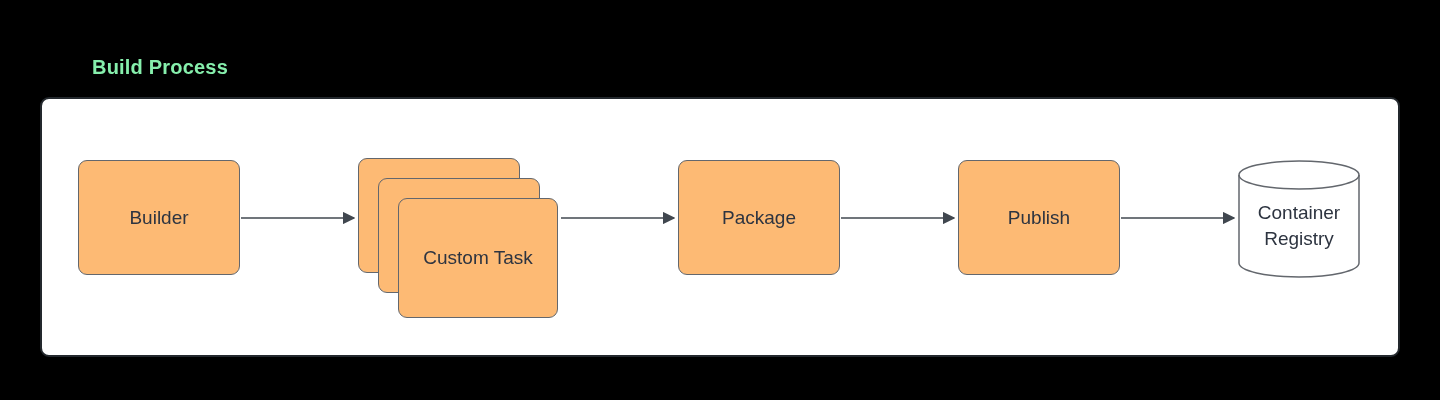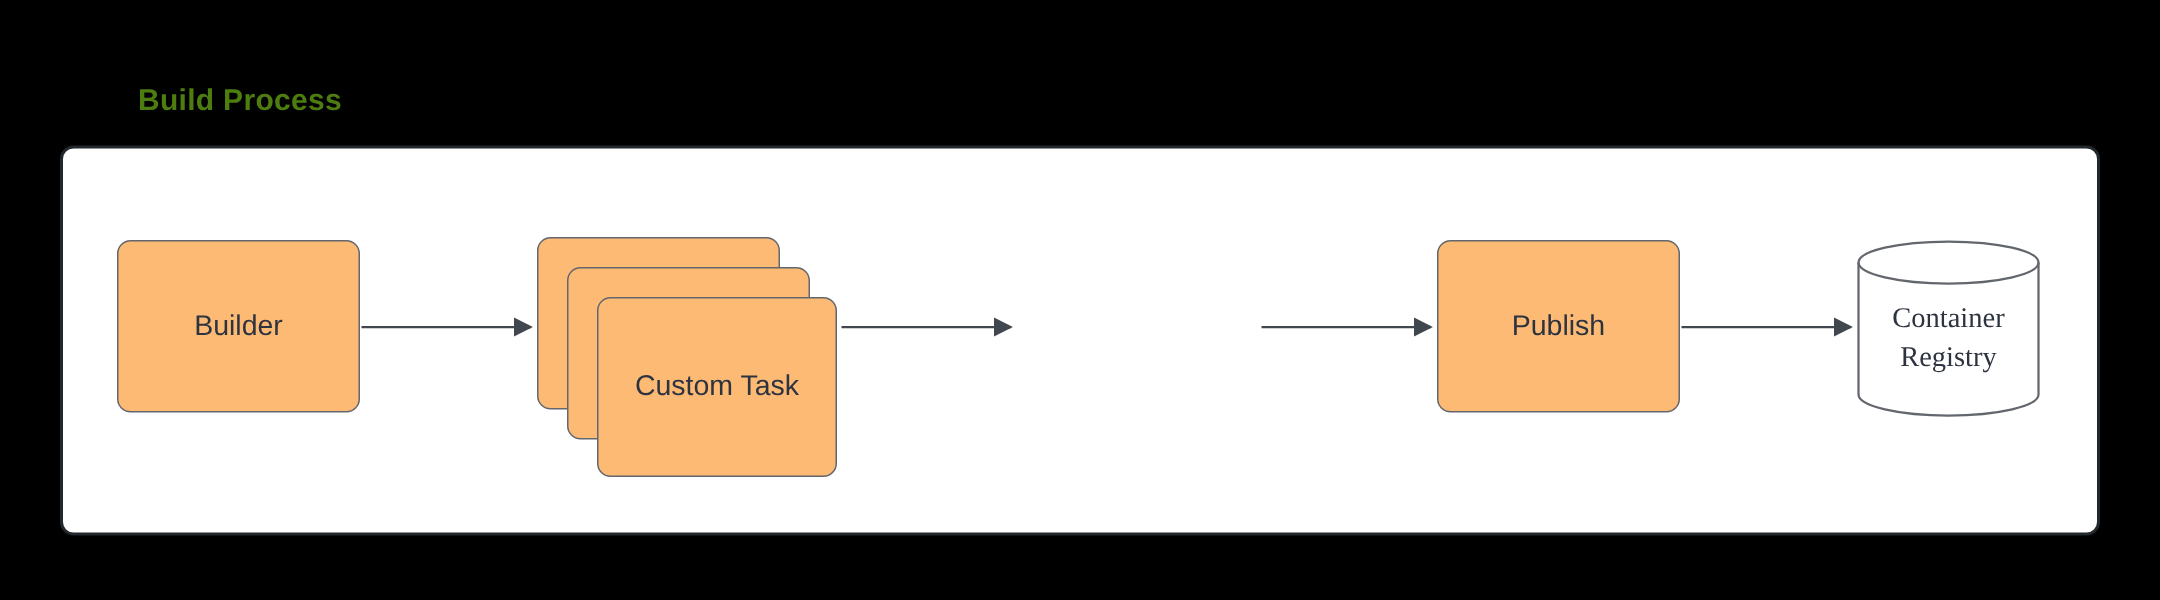--- a/index.html
+++ b/index.html
@@ -6,21 +6,21 @@
   html, body { width: 1440px; height: 400px; background: #000000; overflow: hidden; }
   body { font-family: "Liberation Sans", sans-serif; position: relative; }
 
   .stage { position: absolute; left: 0; top: 0; width: 1440px; height: 400px; }
 
   .diagram-title {
     position: absolute;
     left: 92px; top: 56px;
     font-size: 20px;
     font-weight: 700;
-    color: #4d7c0f;
+    color: #86efac;
     letter-spacing: 0.2px;
   }
 
   .canvas {
     position: absolute;
     left: 40px; top: 97px;
     width: 1360px; height: 260px;
     background: #ffffff;
     border: 2px solid #23282d;
     border-radius: 9px;
@@ -50,21 +50,21 @@
   .node-package  { left: 678px; top: 160px; width: 162px; height: 115px; }
   .node-publish  { left: 958px; top: 160px; width: 162px; height: 115px; align-items: center; }
 
   .stack-back   { left: 358px; top: 158px; width: 162px; height: 115px; z-index: 1; overflow: hidden; }
   .stack-middle { left: 378px; top: 178px; width: 162px; height: 115px; z-index: 2; overflow: hidden; }
   .stack-front  { left: 398px; top: 198px; width: 160px; height: 120px; z-index: 3; }
 
   .cylinder-wrap {
     position: absolute;
     left: 1238px; top: 160px;
-    width: 122px; height: 118px; font-family: Liberation Serif, serif;
+    width: 122px; height: 118px;
   }
   .cylinder-wrap svg { position: absolute; left: 0; top: 0; }
   .cylinder-label {
     position: absolute;
     left: 6px; top: 40px;
     width: 110px;
     font-size: 19px;
     line-height: 26px;
     color: #2d3440;
     text-align: center;
@@ -86,20 +86,23 @@
   <div class="node stack-back">
     <span>Custom Task</span>
   </div>
   <div class="node stack-middle">
     <span>Custom Task</span>
   </div>
   <div class="node stack-front">
     <span>Custom Task</span>
   </div>
 
+  <div class="node node-package">
+    <span>Package</span>
+  </div>
 
   <div class="node node-publish">
     <span>Publish</span>
   </div>
 
   <div class="cylinder-wrap">
     <svg width="122" height="118" viewBox="0 0 122 118">
       <path d="M 1 15 A 60 14 0 0 1 121 15 L 121 103 A 60 14 0 0 1 1 103 Z" fill="#ffffff" stroke="#63676d" stroke-width="1.5"></path>
       <path d="M 1 15 A 60 14 0 0 0 121 15" fill="none" stroke="#63676d" stroke-width="1.5"></path>
     </svg>

